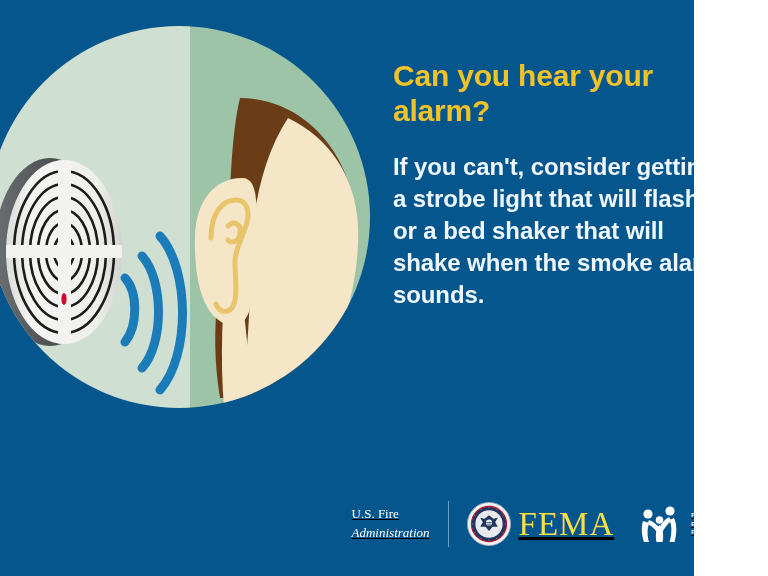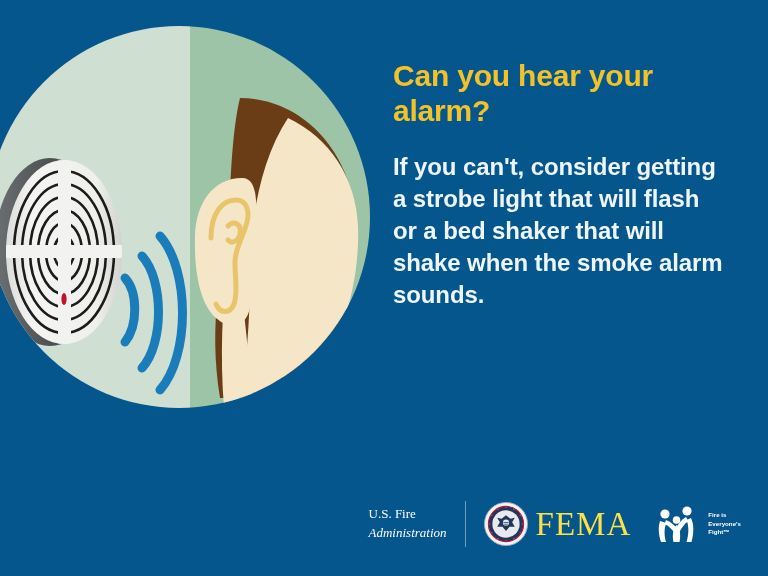--- a/index.html
+++ b/index.html
@@ -4,21 +4,21 @@
 <title>Can you hear your alarm?</title>
 <style>
   * { margin:0; padding:0; box-sizing:border-box; }
   html, body {
     width:768px; height:576px;
     overflow:hidden;
     font-family:"Liberation Sans", sans-serif;
   }
   #poster {
     position:relative;
-    width:768px; height:576px;
+    width:694px; height:576px;
     background:#05568c;
     overflow:hidden;
   }
 
   
   #illustration {
     position:absolute;
     left:-12px; top:26px;
     width:382px; height:382px;
   }
@@ -49,21 +49,22 @@
   }
 
   
   #footer {
     position:absolute;
     left:0; bottom:22px;
     width:768px; height:60px;
     display:flex;
     align-items:center;
     justify-content:flex-end;
-    padding-right:27px;
+    padding-right:44px;
+    text-decoration:underline;
   }
   .footer-group { display:flex; align-items:center; }
 
   #usfa-lockup {
     color:#ffffff;
     font-family:"Liberation Serif", serif;
     font-size:13px;
     line-height:1.45;
     padding-right:16px;
   }

